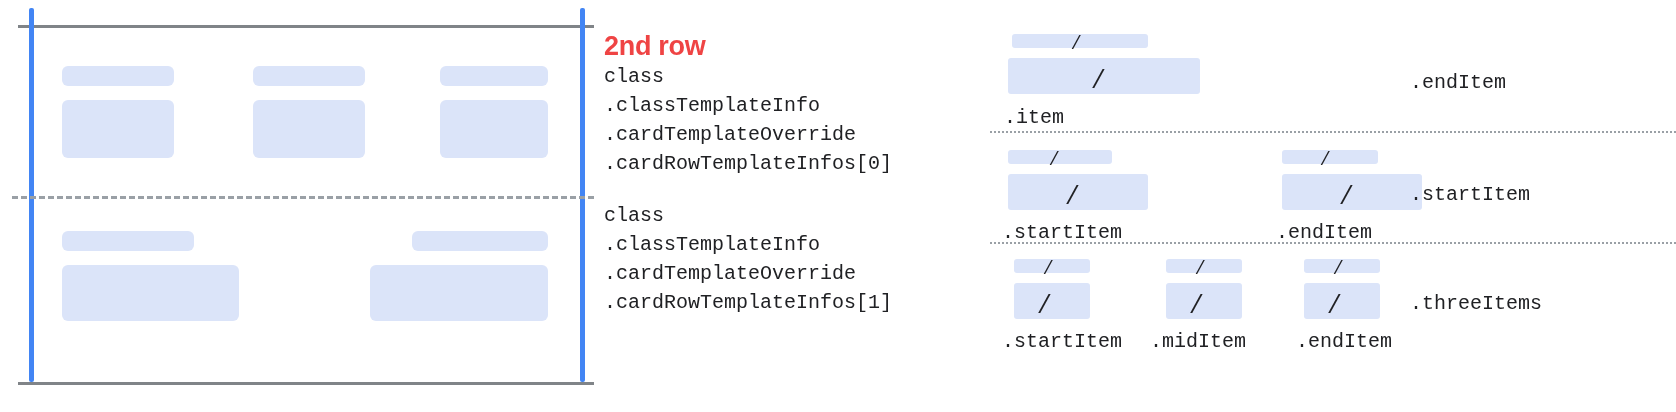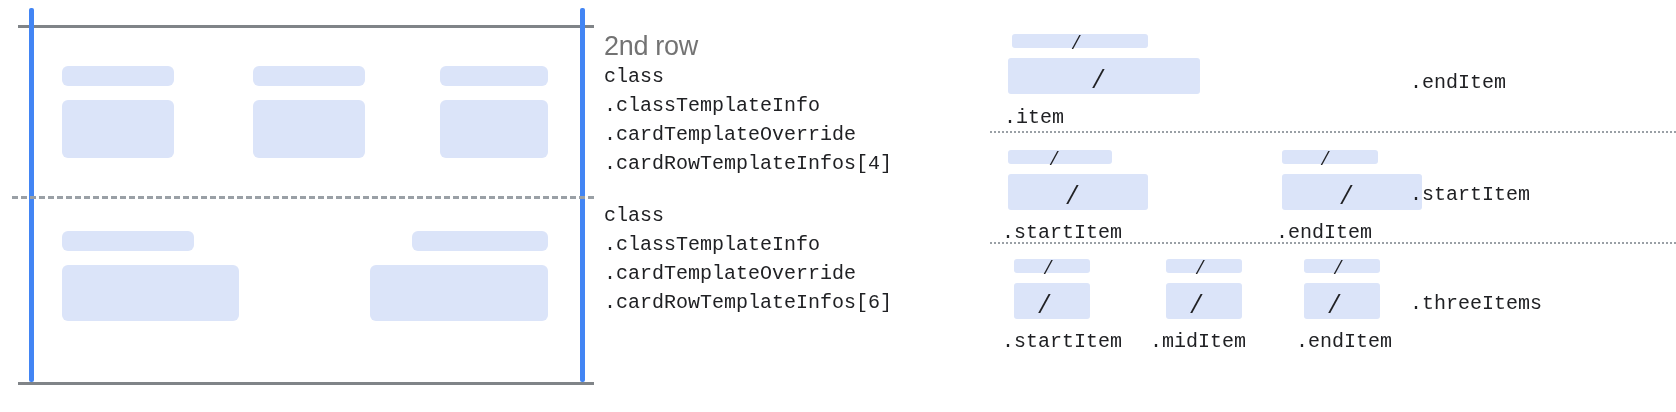--- a/index.html
+++ b/index.html
@@ -19,21 +19,21 @@
   .dashline{
     position:absolute;height:0;border-top:3px dashed #9aa0a6;
   }
   .blk{position:absolute;background:#dbe4f9;border-radius:6px;}
 
   
   .mid{position:absolute;left:604px;top:0;width:380px;height:412px;}
   .rowgroup{position:absolute;left:0;}
   .rowtitle{
     font-family:"Liberation Sans",sans-serif;
-    font-size:27px;font-weight:normal;color:#737373;
+    font-size:27px;font-weight:bold;color:#ef4444;
     letter-spacing:-0.3px;
     line-height:32px;white-space:nowrap;
   }
   .codeline{
     font-family:"Liberation Mono","DejaVu Sans Mono",monospace;
     font-size:20px;color:#202124;line-height:29px;white-space:pre;
   }
 
   
   .right{position:absolute;left:984px;top:0;width:692px;height:412px;}
@@ -92,28 +92,28 @@
     <div class="blk" style="left:370px;top:265px;width:178px;height:56px;"></div>
   </div>
 
   <div class="mid">
 
     <div class="rowgroup" style="top:30px;">
       <div class="rowtitle">2nd row</div>
       <div class="codeline">class</div>
       <div class="codeline">.classTemplateInfo</div>
       <div class="codeline">.cardTemplateOverride</div>
-      <div class="codeline">.cardRowTemplateInfos[4]</div>
+      <div class="codeline">.cardRowTemplateInfos[0]</div>
     </div>
 
     <div class="rowgroup" style="top:201px;">
       <div class="codeline">class</div>
       <div class="codeline">.classTemplateInfo</div>
       <div class="codeline">.cardTemplateOverride</div>
-      <div class="codeline">.cardRowTemplateInfos[6]</div>
+      <div class="codeline">.cardRowTemplateInfos[1]</div>
     </div>
   </div>
 
   <div class="right">
 
     <div class="band" style="top:0;height:130px;">
       <div class="cell" style="left:0;top:0;">
         <div class="barsm" style="left:28px;top:34px;width:136px;height:14px;"></div>
         <div class="slash" style="left:89px;top:31px;font-size:22px;">/</div>
         <div class="barlg" style="left:24px;top:58px;width:192px;height:36px;"></div>

